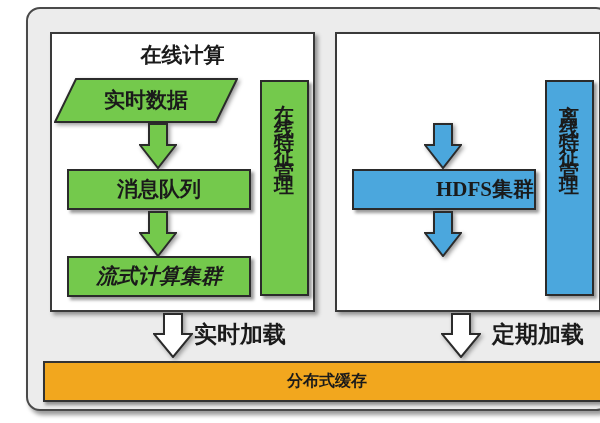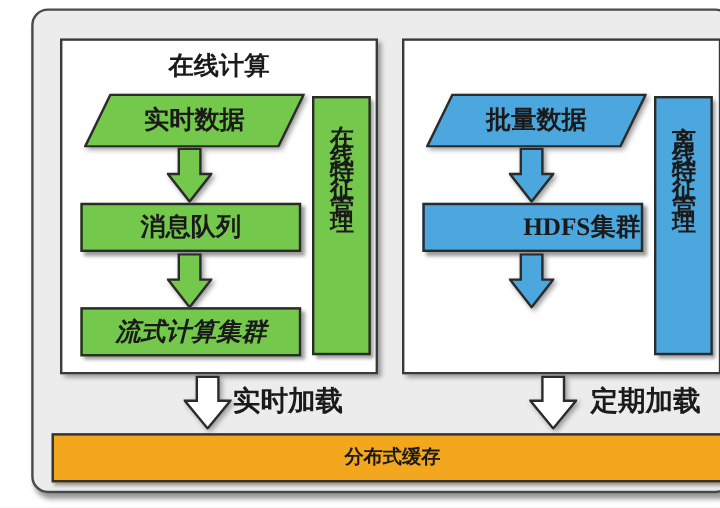--- a/index.html
+++ b/index.html
@@ -21,21 +21,21 @@
     top:23px;width:261px;height:276px;background:#ffffff;
     border:2px solid #3a3a3a;box-shadow:3px 3px 4px rgba(0,0,0,0.38);
   }
   #panel-online{left:22px;}
   #panel-offline{left:307px;width:262px;}
   .panel-title{
     position:absolute;top:9px;left:0;width:100%;text-align:center;
     font-size:21px;font-weight:700;line-height:1.2;
   }
   
-  .para{position:absolute;left:18px;top:44px;width:184px;height:45px;}
+  .para{position:absolute;left:2px;top:44px;width:184px;height:45px;}
   .para svg{position:absolute;left:0;top:0;width:184px;height:45px;
     filter:drop-shadow(2.5px 2.5px 2px rgba(0,0,0,0.40));}
   .shape-label{
     position:absolute;left:0;top:0;width:100%;height:100%;
     display:flex;align-items:center;justify-content:center;
     font-size:21px;font-weight:700;line-height:1;
   }
   
   .stage{
     position:absolute;left:15px;width:180px;height:37px;
@@ -111,26 +111,20 @@
       <span>流式计算集群</span>
     </div>
 
     <div class="sidebar fill-green">
       <div class="vtext">在线特征管理</div>
     </div>
   </div>
 
   <div id="panel-offline" class="abs panel">
 
-    <div class="para">
-      <svg viewBox="0 0 184 45" preserveAspectRatio="none">
-        <polygon points="22,1 183,1 162,44 1,44" stroke="#2b2b2b" stroke-width="2" fill="#4BA7DD"></polygon>
-      </svg>
-      <div class="shape-label">批量数据</div>
-    </div>
 
     <svg class="flow-arrow a1" viewBox="0 0 38 46">
       <polygon points="10,1 28,1 28,22 37,22 19,45 1,22 10,22" stroke="#2b2b2b" stroke-width="2" fill="#4BA7DD"></polygon>
     </svg>
 
     <div class="stage first fill-blue">
       <span>HDFS集群</span>
     </div>
 
     <svg class="flow-arrow a2" viewBox="0 0 38 46">

